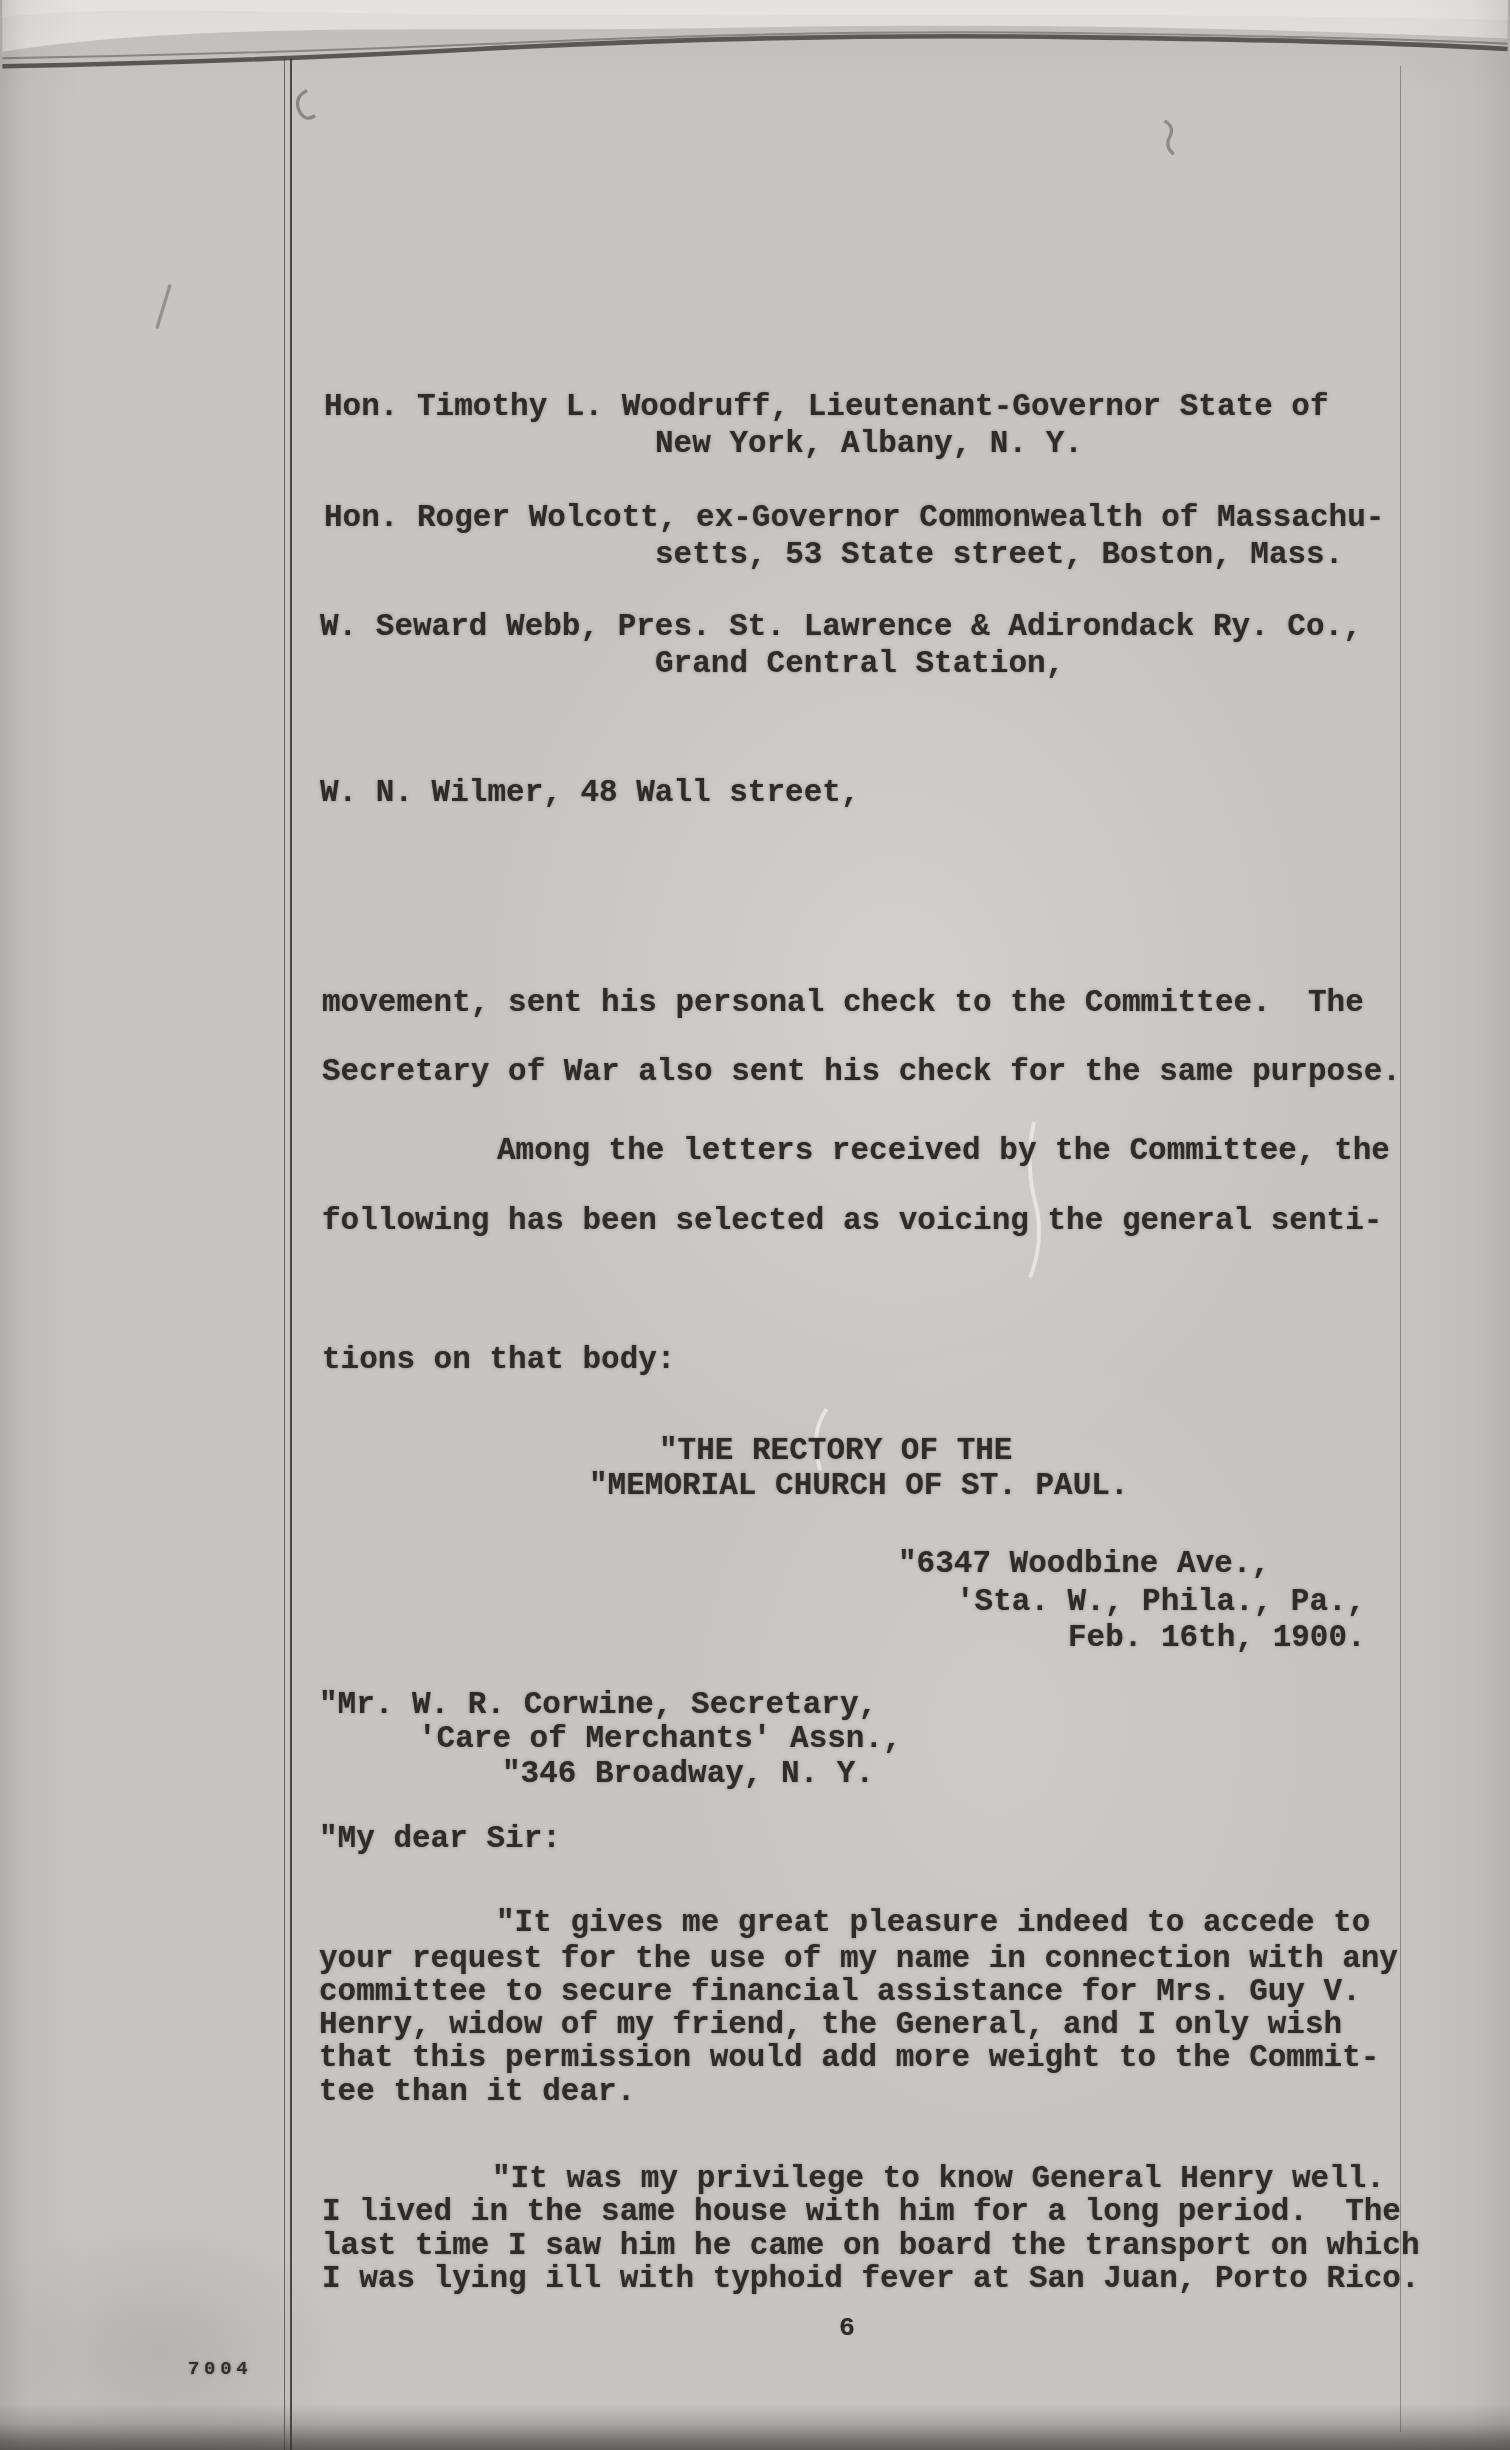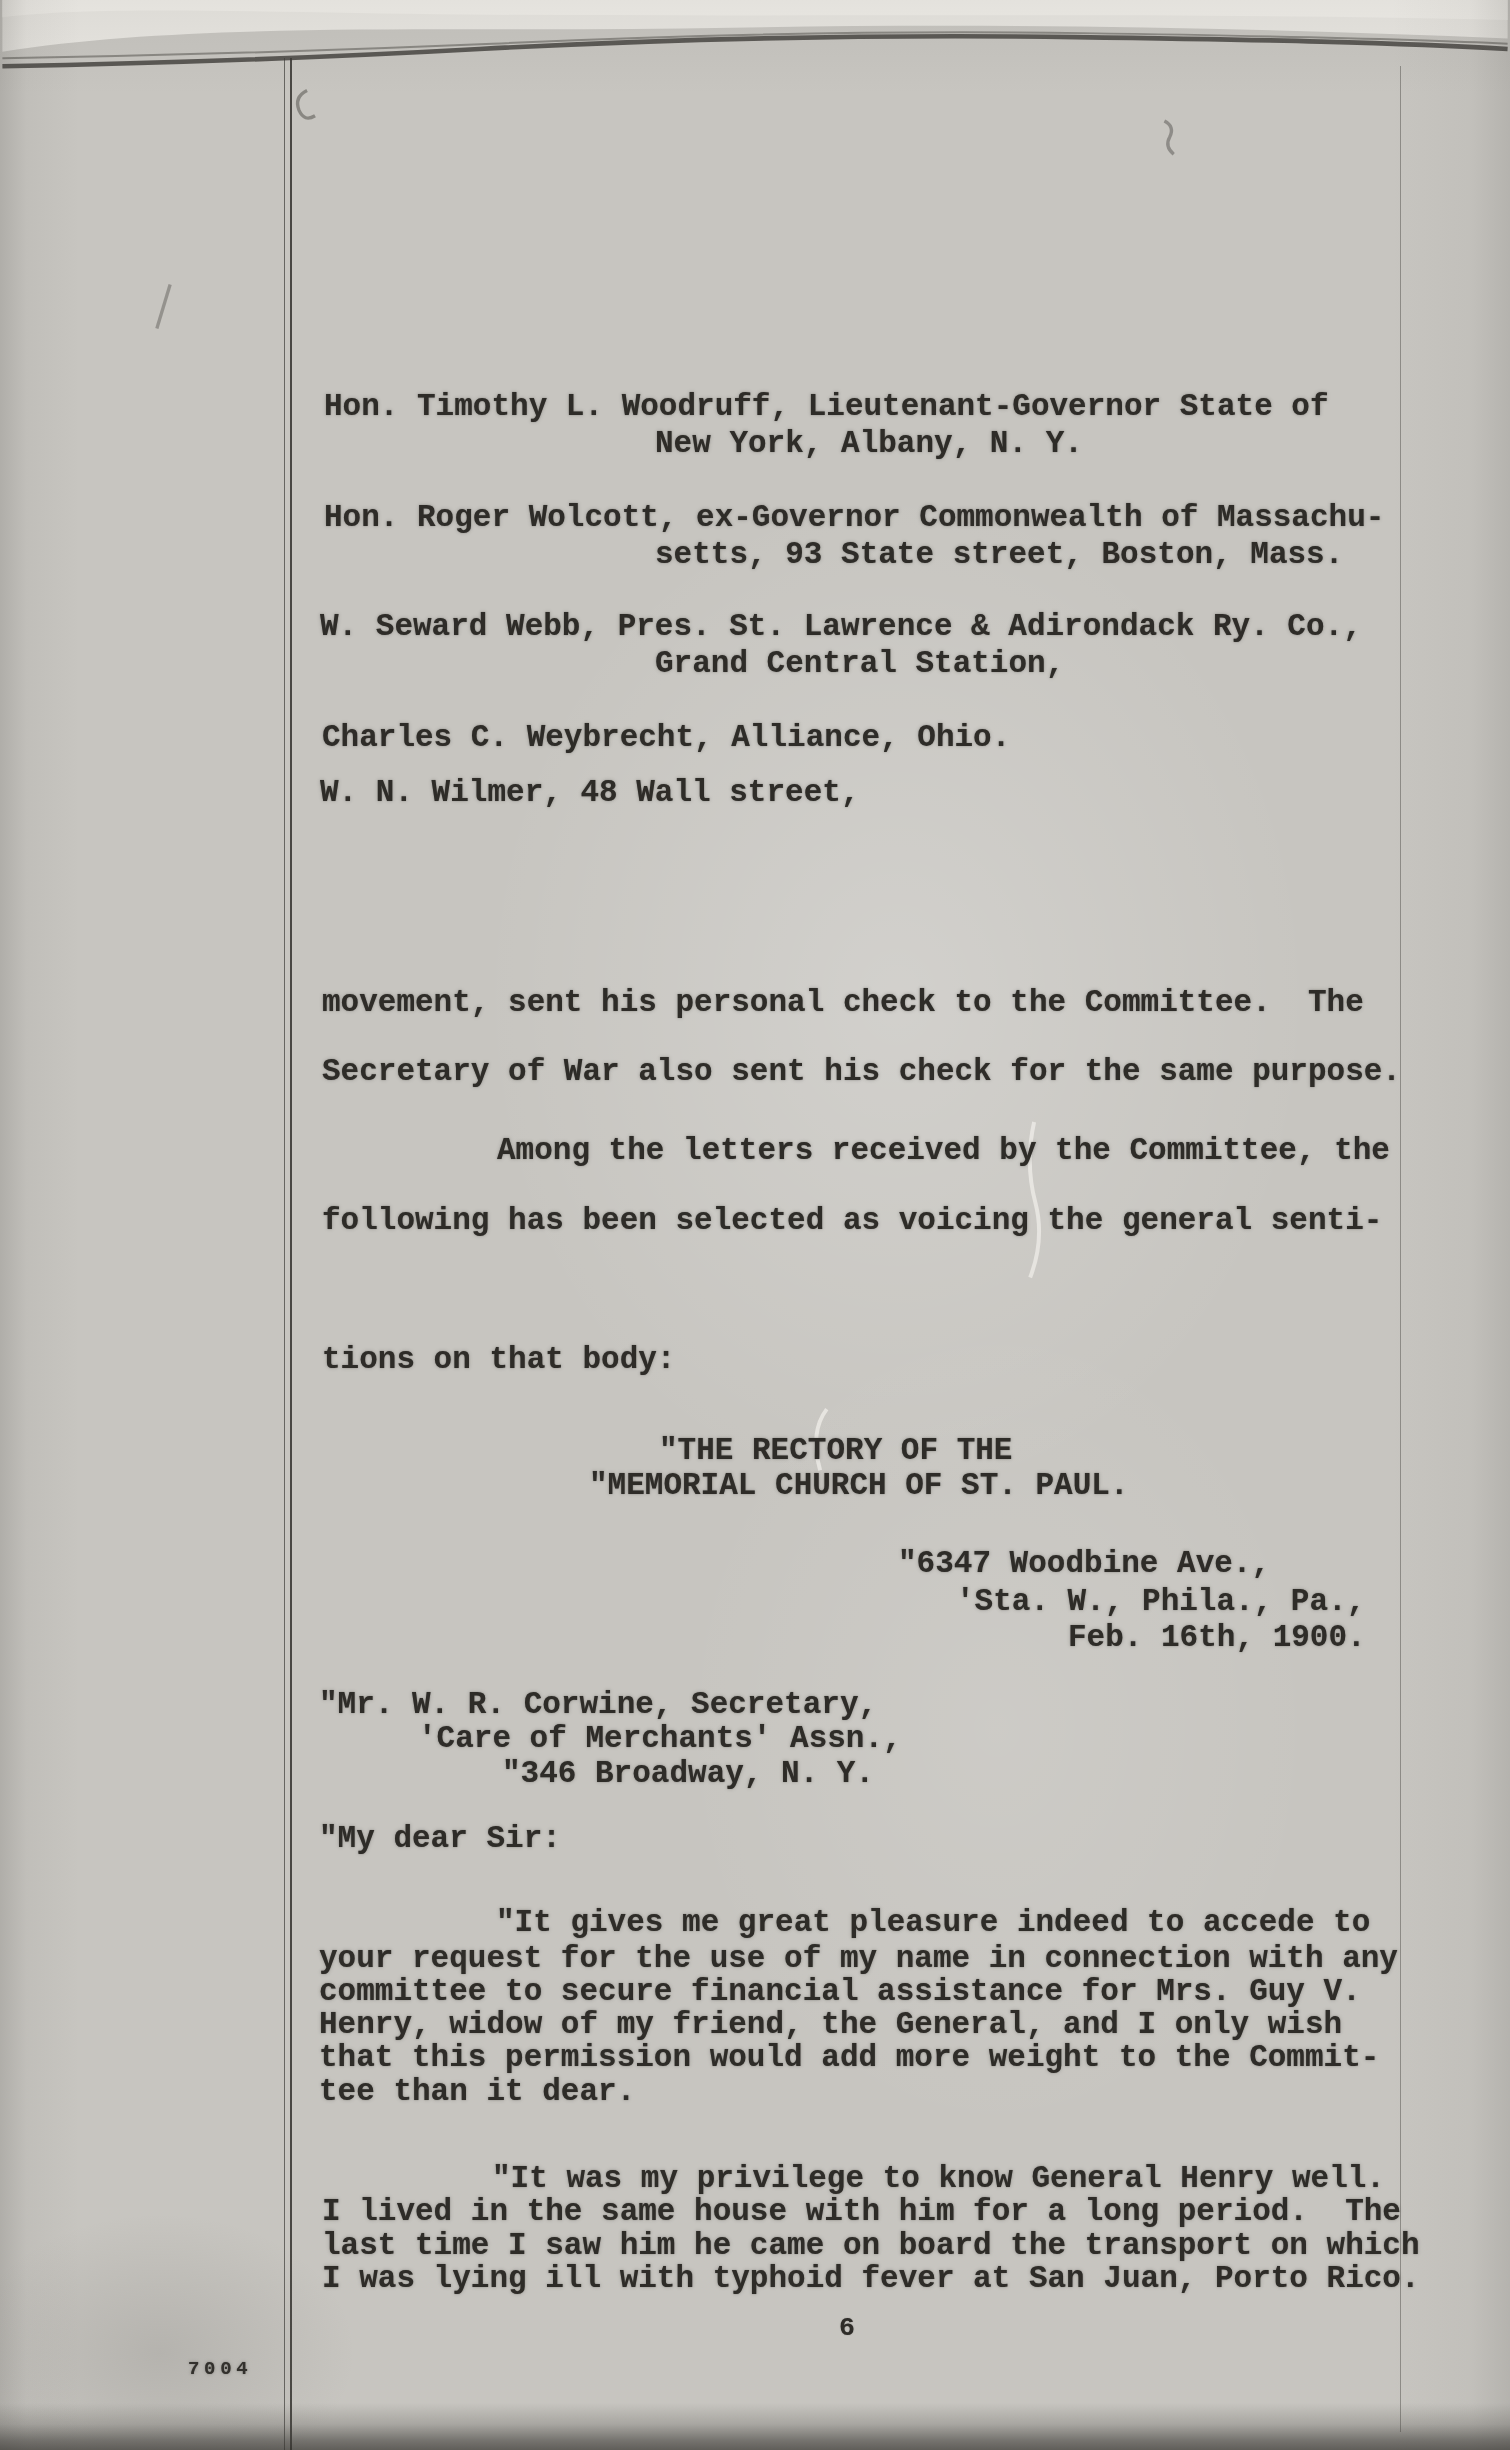--- a/index.html
+++ b/index.html
@@ -102,24 +102,23 @@
     <path d="M462,136 q-20,10 -12,30 q8,18 24,8" fill="none" stroke="#56544f" stroke-width="5" opacity="0.55"></path>
     <path d="M1752,182 q16,8 8,24 q-8,14 6,26" fill="none" stroke="#56544f" stroke-width="5" opacity="0.5"></path>
     <path d="M256,428 l-20,66" fill="none" stroke="#56544f" stroke-width="5" opacity="0.45"></path>
     <path d="M1556,1688 q-14,62 2,122 q14,54 -8,112" fill="none" stroke="#ebe9e4" stroke-width="6" opacity="0.8"></path>
     <path d="M1244,2120 q-26,34 -10,92" fill="none" stroke="#edebe6" stroke-width="6" opacity="0.8"></path>
   </svg>
 
   <div class="ln" style="left:324px; top:390px">Hon. Timothy L. Woodruff, Lieutenant-Governor State of</div>
   <div class="ln" style="left:655px; top:427px">New York, Albany, N. Y.</div>
   <div class="ln" style="left:324px; top:501px">Hon. Roger Wolcott, ex-Governor Commonwealth of Massachu-</div>
-  <div class="ln" style="left:655px; top:538px">setts, 93 State street, Boston, Mass.</div>
+  <div class="ln" style="left:655px; top:538px">setts, 53 State street, Boston, Mass.</div>
   <div class="ln" style="left:320px; top:610px">W. Seward Webb, Pres. St. Lawrence &amp; Adirondack Ry. Co.,</div>
   <div class="ln" style="left:655px; top:647px">Grand Central Station,</div>
-  <div class="ln" style="left:322px; top:721px">Charles C. Weybrecht, Alliance, Ohio.</div>
   <div class="ln" style="left:320px; top:776px">W. N. Wilmer, 48 Wall street,</div>
 
   <div class="ln" style="left:322px; top:1055px">Secretary of War also sent his check for the same purpose.</div>
   <div class="ln" style="left:322px; top:986px">movement, sent his personal check to the Committee.  The</div>
   <div class="ln" style="left:322px; top:1204px">following has been selected as voicing the general senti-</div>
   <div class="ln" style="left:497px; top:1134px">Among the letters received by the Committee, the</div>
   <div class="ln" style="left:322px; top:1343px">tions on that body:</div>
 
   <div class="ln" style="left:659px; top:1434px">"THE RECTORY OF THE</div>
   <div class="ln" style="left:589px; top:1469px">"MEMORIAL CHURCH OF ST. PAUL.</div>

